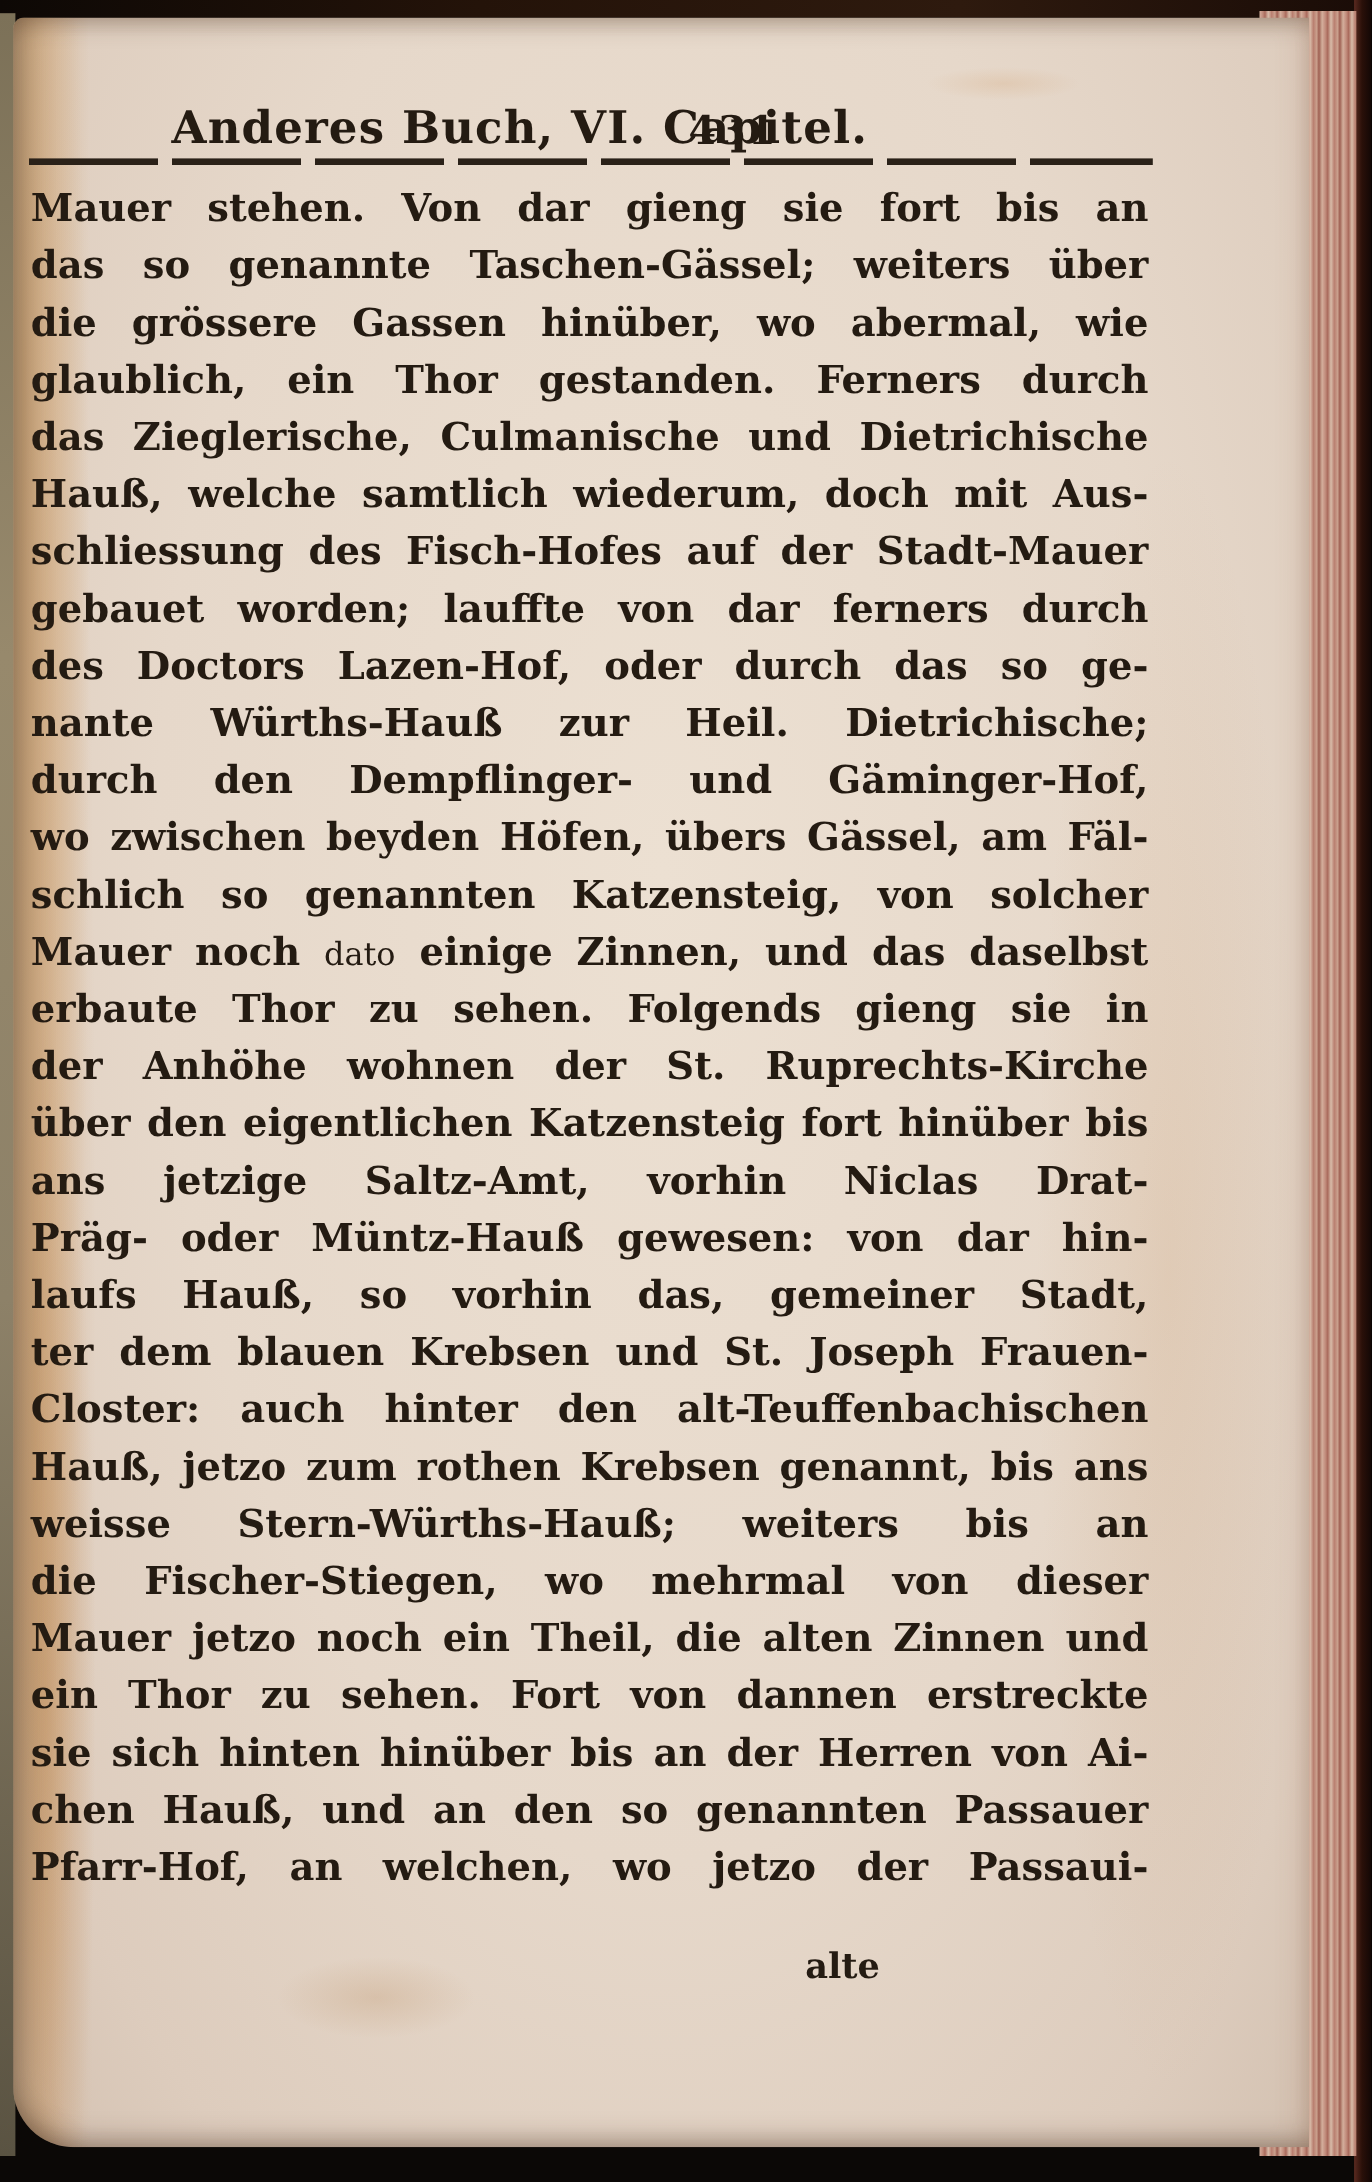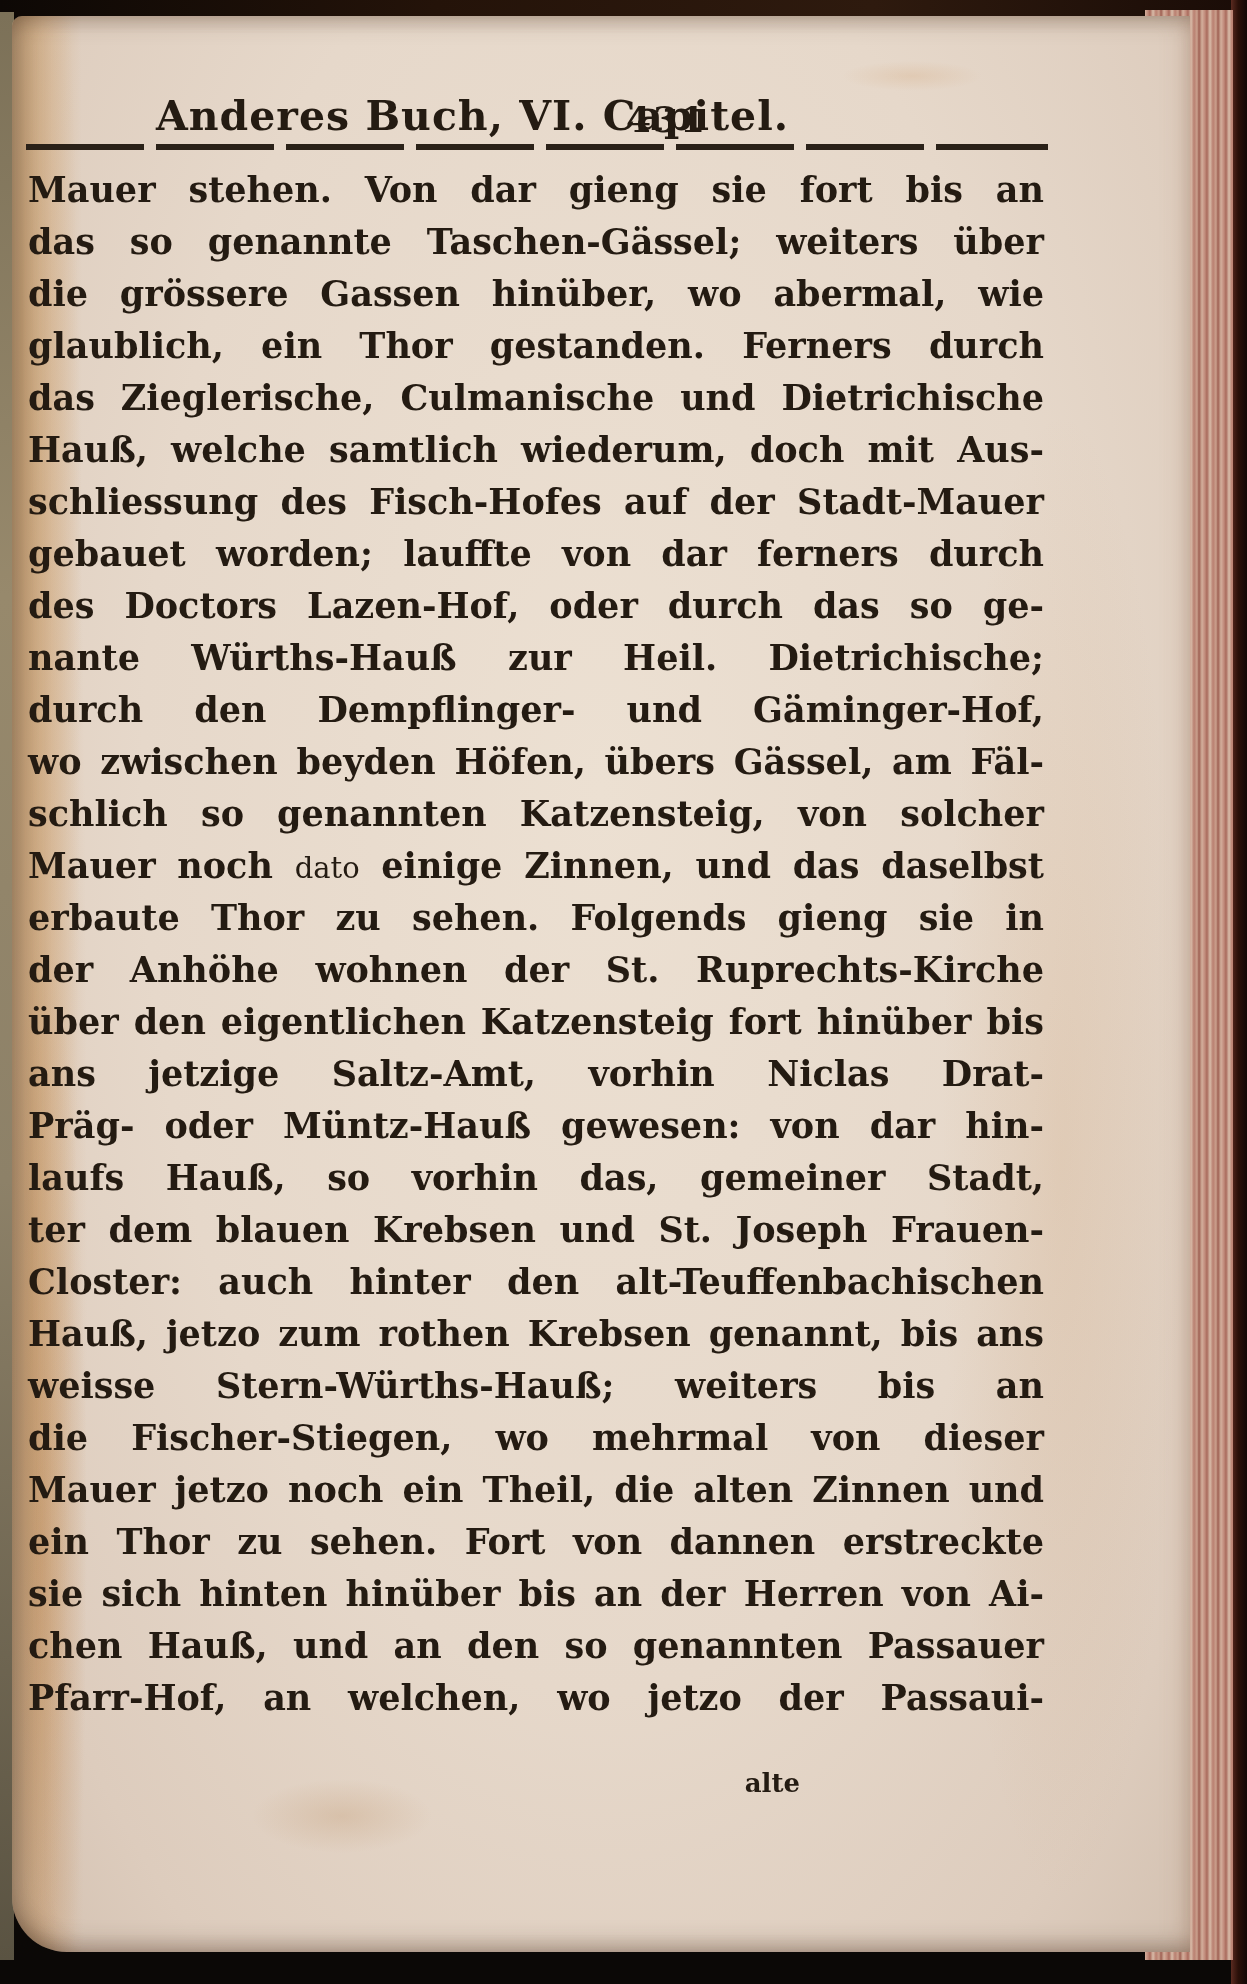--- a/index.html
+++ b/index.html
@@ -72,21 +72,21 @@
   .body-line{
     height:52px;line-height:52px;
     font-size:35px;font-weight:bold;
     text-align:justify;text-align-last:justify;
     white-space:nowrap;
   }
   .fraktur{font-weight:bold;}
   .antiqua{font-weight:normal;font-size:29px;}
   #catchword{
     position:absolute;left:16px;top:1752px;width:1016px;
-    text-align:right;font-size:26px;font-weight:bold;
+    text-align:right;font-size:32px;font-weight:bold;
     padding-right:244px;box-sizing:border-box;
   }
 </style>
 </head>
 <body>
 
 <div id="scan">
   <div id="top-edge"></div>
   <div id="right-edge"></div>
   <div id="fore-edge"></div>

